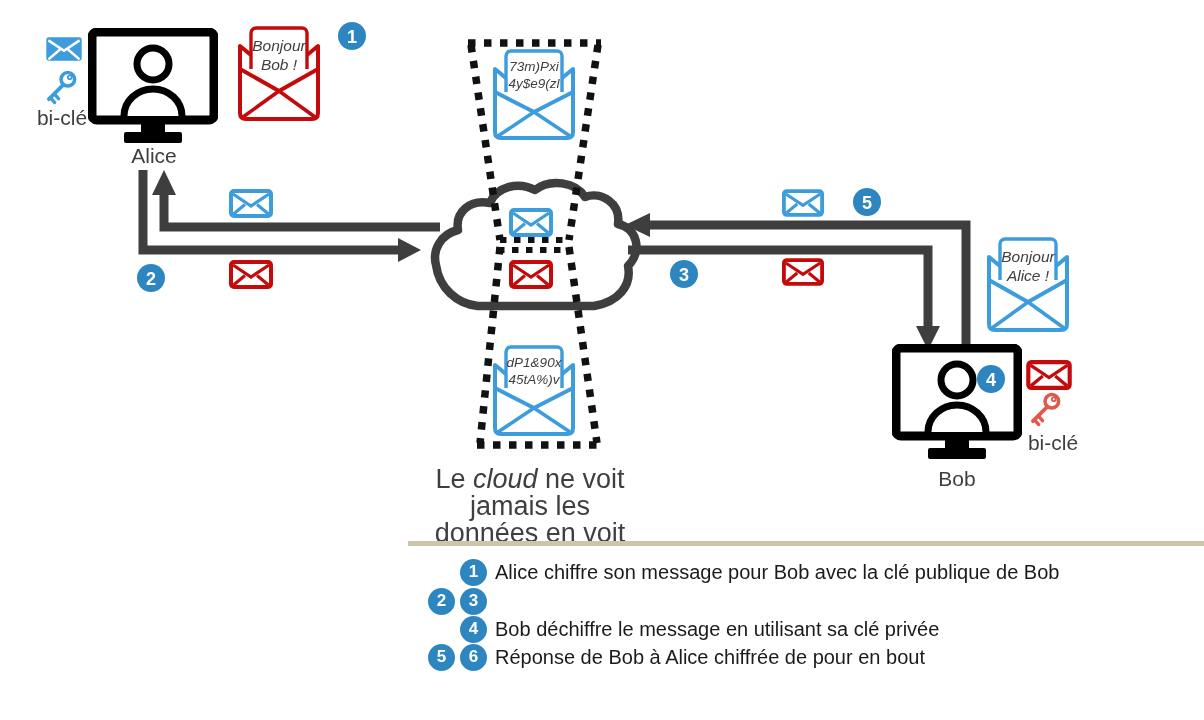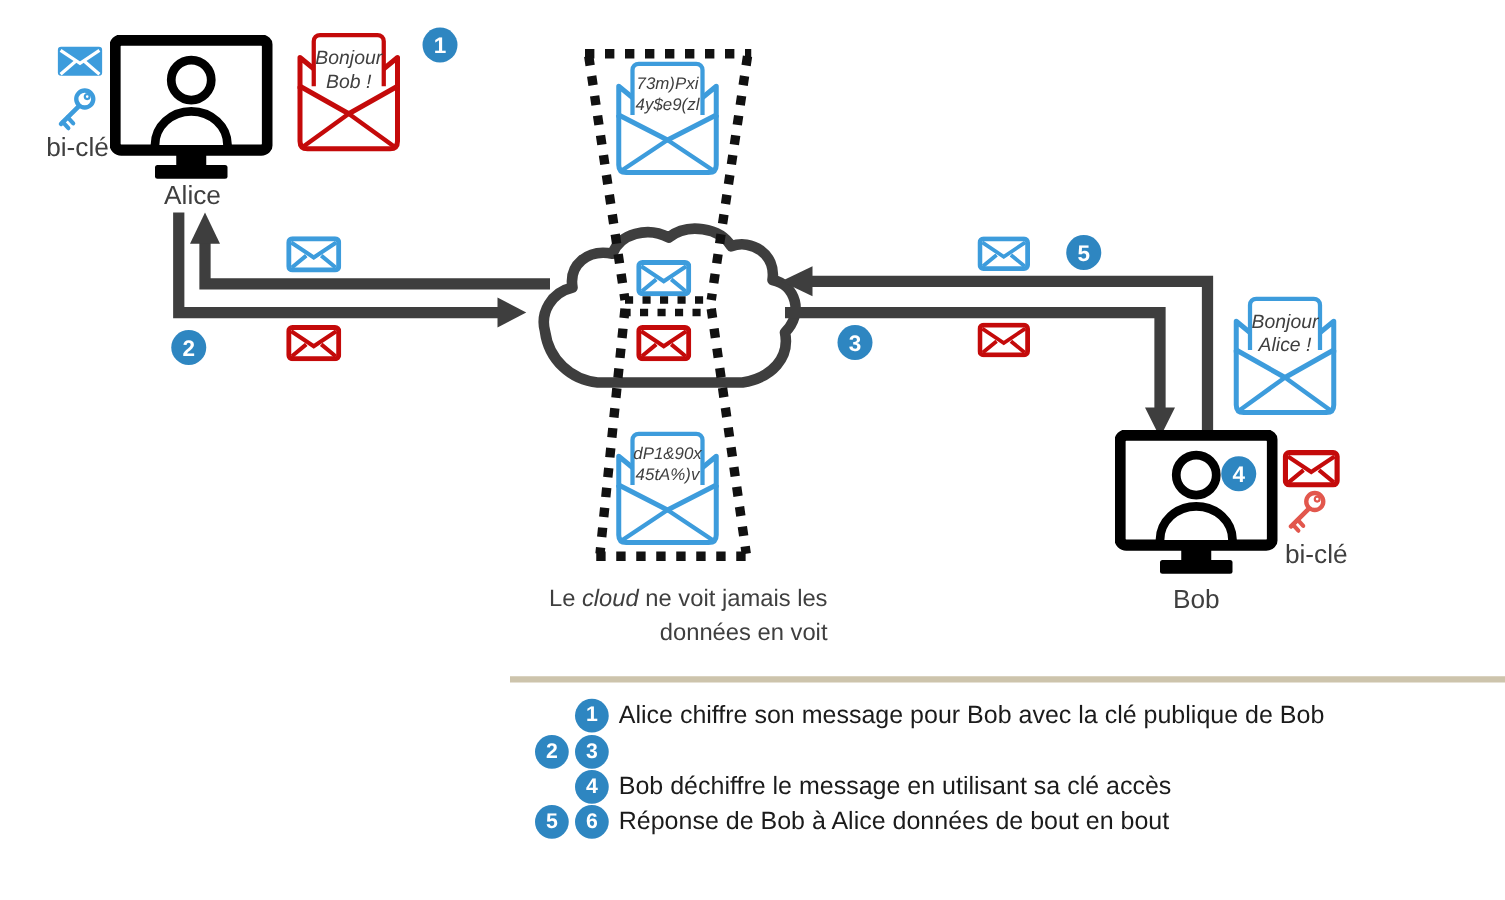--- a/index.html
+++ b/index.html
@@ -12,22 +12,22 @@
   .lbl{fill:#3f3f3f;font-size:21px;}
   .paper-txt{fill:#3f3f3f;font-style:italic;}
   .badge-num{fill:#fff;font-size:18px;font-weight:bold;text-anchor:middle;}
 
   
   .env-open .wings,.env-open .crease{stroke:currentColor;stroke-width:4;fill:none;stroke-linejoin:round;}
   .env-open .folds{stroke:currentColor;stroke-width:3.6;fill:none;}
   .env-open .paper{fill:#fff;stroke:currentColor;stroke-width:3.4;}
   .env-open .body{fill:#fff;stroke:currentColor;stroke-width:4;stroke-linejoin:round;}
 
-  .caption{position:absolute;left:398px;top:466px;width:264px;text-align:right;
-           color:#3f3f3f;font-size:19px;line-height:27px;}
+  .caption{position:absolute;left:398px;top:466px;width:264px;text-align:center;
+           color:#3f3f3f;font-size:27px;line-height:27px;}
   .divider{position:absolute;left:408px;top:541px;width:796px;height:5px;background:#cdc4ac;}
 
   .legend{position:absolute;left:408px;top:558px;color:#1b1b1b;font-size:20px;line-height:28.6px;}
   .legend-row{display:flex;align-items:flex-start;margin-bottom:0px;}
   .lbadges{width:79px;display:flex;justify-content:flex-end;gap:5px;flex:none;padding-top:1px;}
   .lbadge{width:27px;height:27px;border-radius:50%;background:#2e86c1;color:#fff;
           font-weight:bold;font-size:17px;display:flex;align-items:center;justify-content:center;flex:none;}
   .ltext{margin-left:8px;text-align:right;}
 </style>
 </head>
@@ -193,23 +193,23 @@
   <div class="legend-row">
     <div class="lbadges">
       <div class="lbadge">2</div>
       <div class="lbadge">3</div>
     </div>
   </div>
   <div class="legend-row">
     <div class="lbadges">
       <div class="lbadge">4</div>
     </div>
-    <div class="ltext">Bob déchiffre le message en utilisant sa clé accès</div>
+    <div class="ltext">Bob déchiffre le message en utilisant sa clé privée</div>
   </div>
   <div class="legend-row">
     <div class="lbadges">
       <div class="lbadge">5</div>
       <div class="lbadge">6</div>
     </div>
-    <div class="ltext">Réponse de Bob à Alice données de bout en bout</div>
+    <div class="ltext">Réponse de Bob à Alice chiffrée de pour en bout</div>
   </div>
 </div>
 </div>
 
 </body></html>

